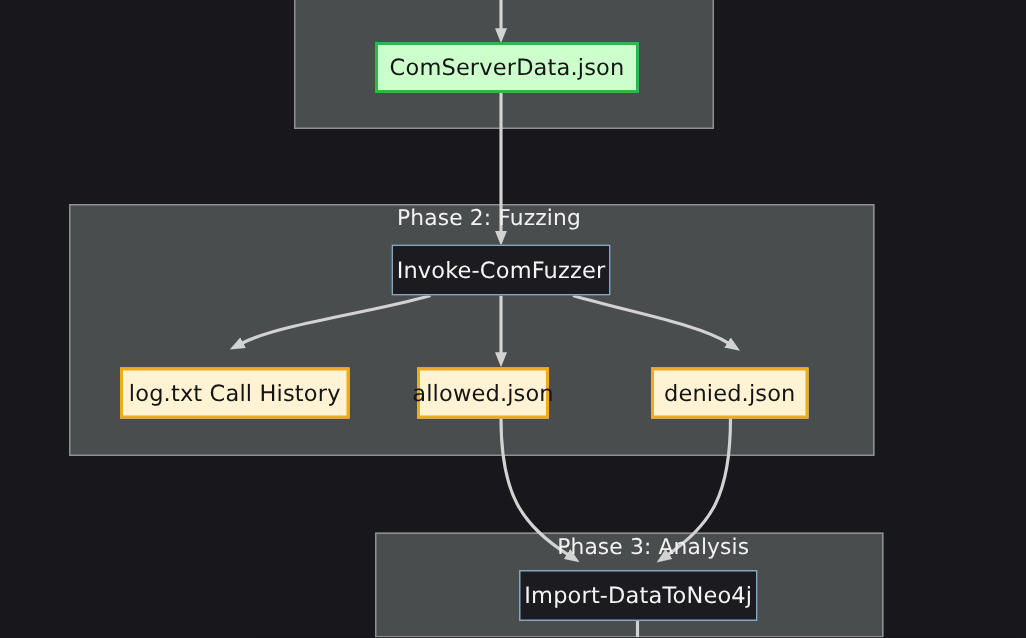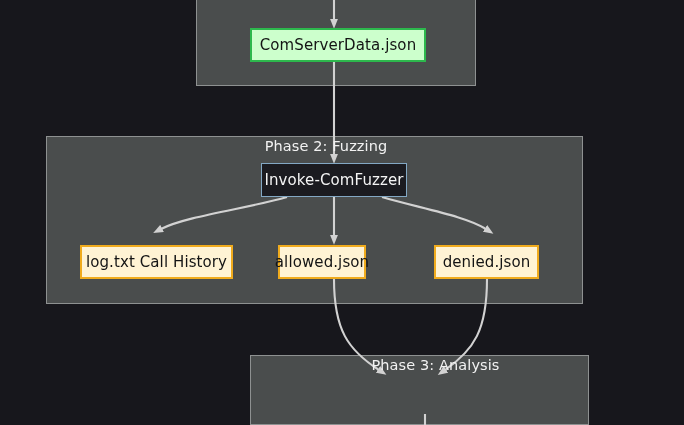--- a/index.html
+++ b/index.html
@@ -109,14 +109,15 @@
   <div class="node node-green" style="left:250px; top:28px; width:176px; height:34px;">ComServerData.json</div>
 
   <div class="node node-yellow" style="left:80px; top:245px; width:153px; height:34px;">log.txt Call History</div>
 
   <div class="node node-dark" style="left:261px; top:163px; width:146px; height:34px;">Invoke-ComFuzzer</div>
 
   <div class="node node-yellow" style="left:278px; top:245px; width:88px; height:34px;">allowed.json</div>
 
   <div class="node node-yellow" style="left:434px; top:245px; width:105px; height:34px;">denied.json</div>
 
+  <div class="node node-dark" style="left:346px; top:380px; width:159px; height:34px;">Import-DataToNeo4j</div>
 
 </div>
 
 </body></html>

